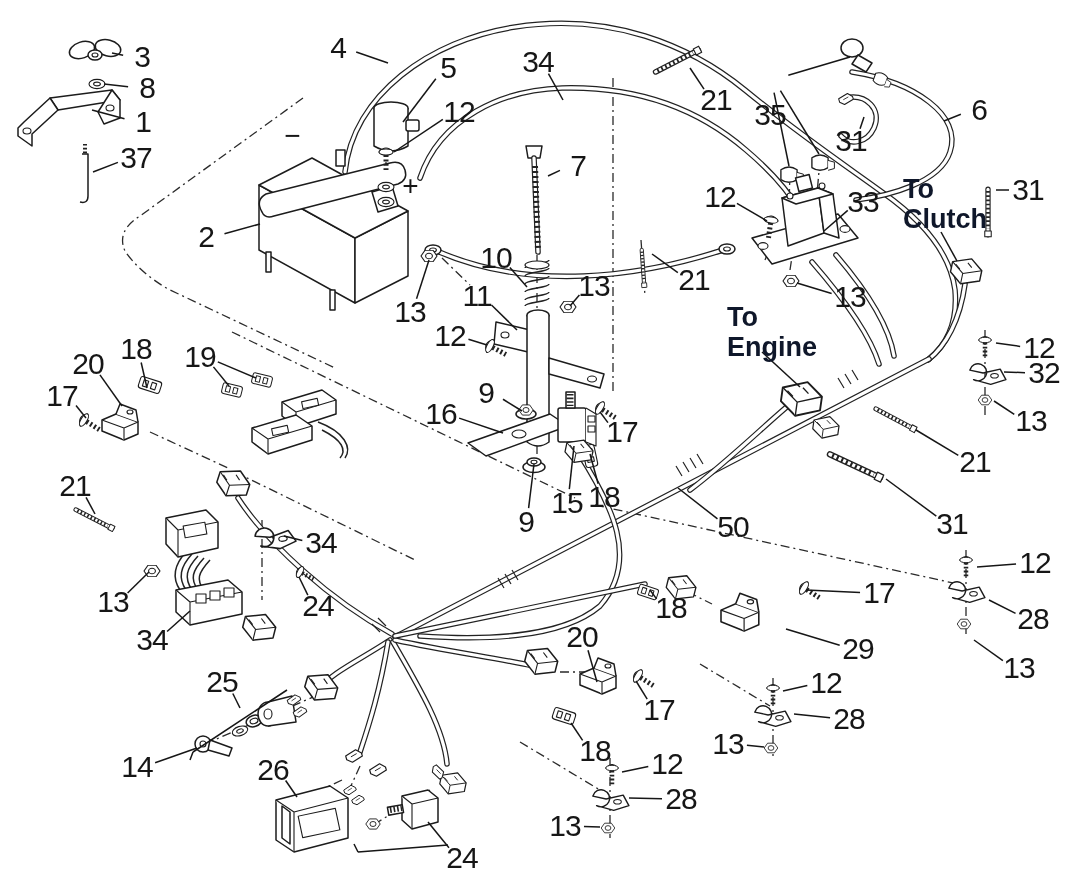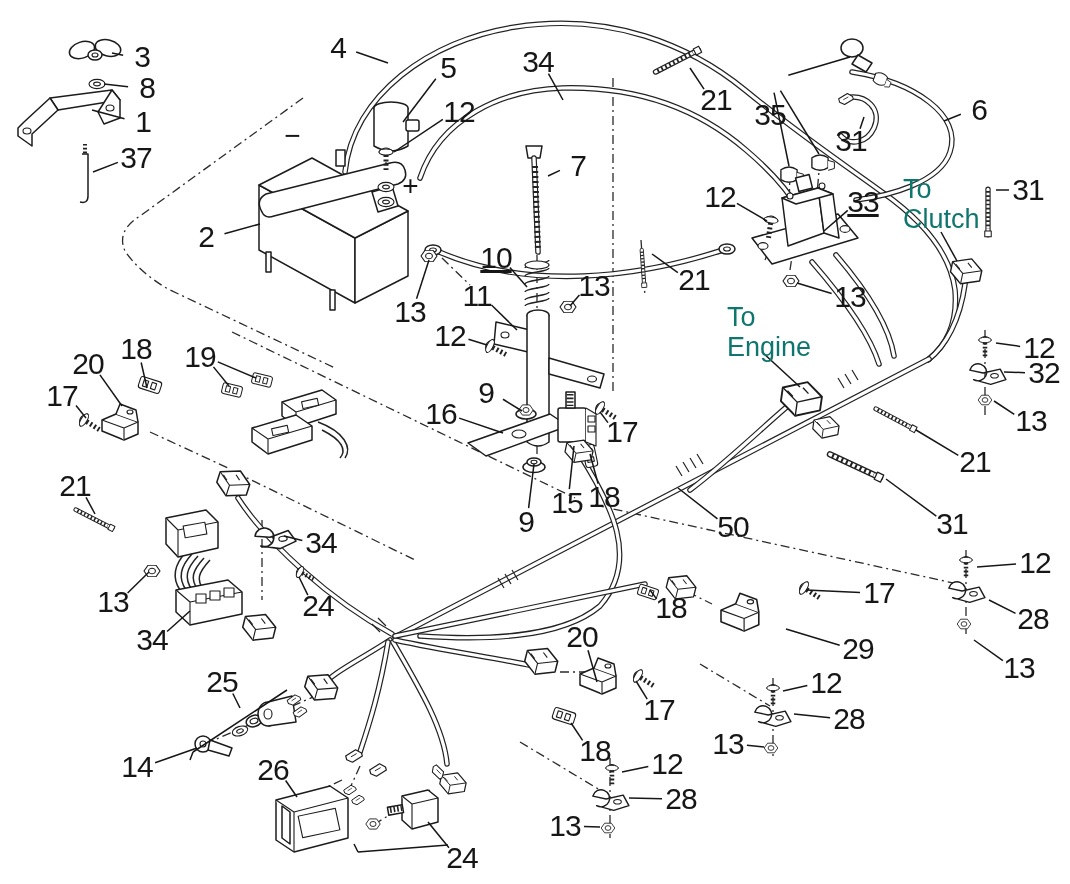--- a/index.html
+++ b/index.html
@@ -1,21 +1,21 @@
 <!DOCTYPE html>
 <html><head>
 <meta charset="utf-8">
 <style>
   html,body{margin:0;padding:0;background:#e8e8e8;}
   .stage{position:relative;width:1070px;height:884px;background:#ffffff;overflow:hidden;
          font-family:"Liberation Sans", sans-serif;}
   svg{position:absolute;left:0;top:0;}
   .callout{position:absolute;transform:translate(-50%,-50%);font-size:30px;color:#161616;
            font-weight:500;letter-spacing:-1px;white-space:nowrap;user-select:none;}
-  .textlabel{position:absolute;font-size:27px;line-height:1.1;color:#0f766e;font-weight:400;
+  .textlabel{position:absolute;font-size:27px;line-height:1.1;color:#0f172a;font-weight:700;
              white-space:pre-line;user-select:none;}
   
   .dd{stroke:#2a2a2a;stroke-width:1.3;fill:none;stroke-dasharray:9 4 2 4;}
   .tube{stroke:#222;stroke-width:5.6;fill:none;stroke-linecap:round;}
   .tube-in{stroke:#fff;stroke-width:3.2;fill:none;stroke-linecap:round;}
   .wire{stroke:#222;stroke-width:1.5;fill:none;}
   .part{stroke:#1c1c1c;stroke-width:1.5;fill:#fff;stroke-linejoin:round;}
   .partthin{stroke:#1c1c1c;stroke-width:1.1;fill:#fff;stroke-linejoin:round;}
   .leader{stroke:#161616;stroke-width:1.5;fill:none;}
   .thread{stroke:#222;fill:none;}
@@ -618,36 +618,36 @@
       <div class="callout" style="left: 147px; top: 88px;">8</div>
       <div class="callout" style="left: 143px; top: 122px;">1</div>
       <div class="callout" style="left: 136px; top: 158px;">37</div>
       <div class="callout" style="left: 206px; top: 237px;">2</div>
       <div class="callout" style="left: 338px; top: 48px;">4</div>
       <div class="callout" style="left: 448px; top: 68px;">5</div>
       <div class="callout" style="left: 459px; top: 112px;">12</div>
       <div class="callout" style="left: 538px; top: 62px;">34</div>
       <div class="callout" style="left: 410px; top: 312px;">13</div>
       <div class="callout" style="left: 578px; top: 166px;">7</div>
-      <div class="callout" style="left: 496px; top: 258px; text-decoration: underline;">10</div>
+      <div class="callout" style="left: 496px; top: 258px;">10</div>
       <div class="callout" style="left: 594px; top: 286px;">13</div>
       <div class="callout" style="left: 477px; top: 296px;">11</div>
       <div class="callout" style="left: 450px; top: 336px;">12</div>
       <div class="callout" style="left: 486px; top: 393px;">9</div>
       <div class="callout" style="left: 441px; top: 414px;">16</div>
       <div class="callout" style="left: 567px; top: 503px;">15</div>
       <div class="callout" style="left: 526px; top: 522px;">9</div>
       <div class="callout" style="left: 622px; top: 432px;">17</div>
       <div class="callout" style="left: 604px; top: 497px;">18</div>
       <div class="callout" style="left: 716px; top: 100px;">21</div>
       <div class="callout" style="left: 770px; top: 79px; margin-top: 36px;">35</div>
       <div class="callout" style="left: 851px; top: 141px;">31</div>
       <div class="callout" style="left: 979px; top: 110px;">6</div>
       <div class="callout" style="left: 1028px; top: 190px;">31</div>
-      <div class="callout" style="left: 863px; top: 202px; text-decoration: underline;">33</div>
+      <div class="callout" style="left: 863px; top: 202px;">33</div>
       <div class="callout" style="left: 720px; top: 197px;">12</div>
       <div class="callout" style="left: 850px; top: 297px;">13</div>
       <div class="callout" style="left: 694px; top: 280px;">21</div>
       <div class="callout" style="left: 1039px; top: 348px;">12</div>
       <div class="callout" style="left: 1044px; top: 373px;">32</div>
       <div class="callout" style="left: 1031px; top: 421px;">13</div>
       <div class="callout" style="left: 975px; top: 462px;">21</div>
       <div class="callout" style="left: 952px; top: 524px;">31</div>
       <div class="callout" style="left: 733px; top: 527px;">50</div>
       <div class="callout" style="left: 62px; top: 396px;">17</div>

